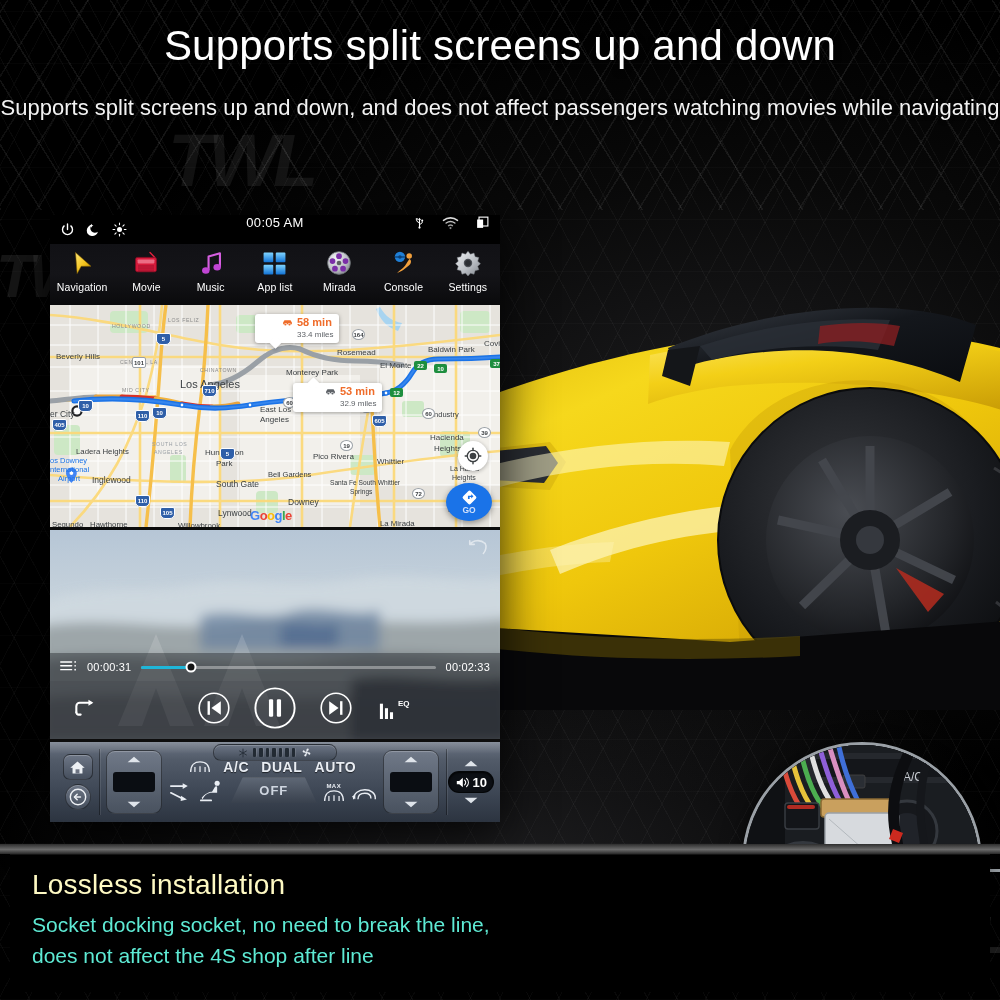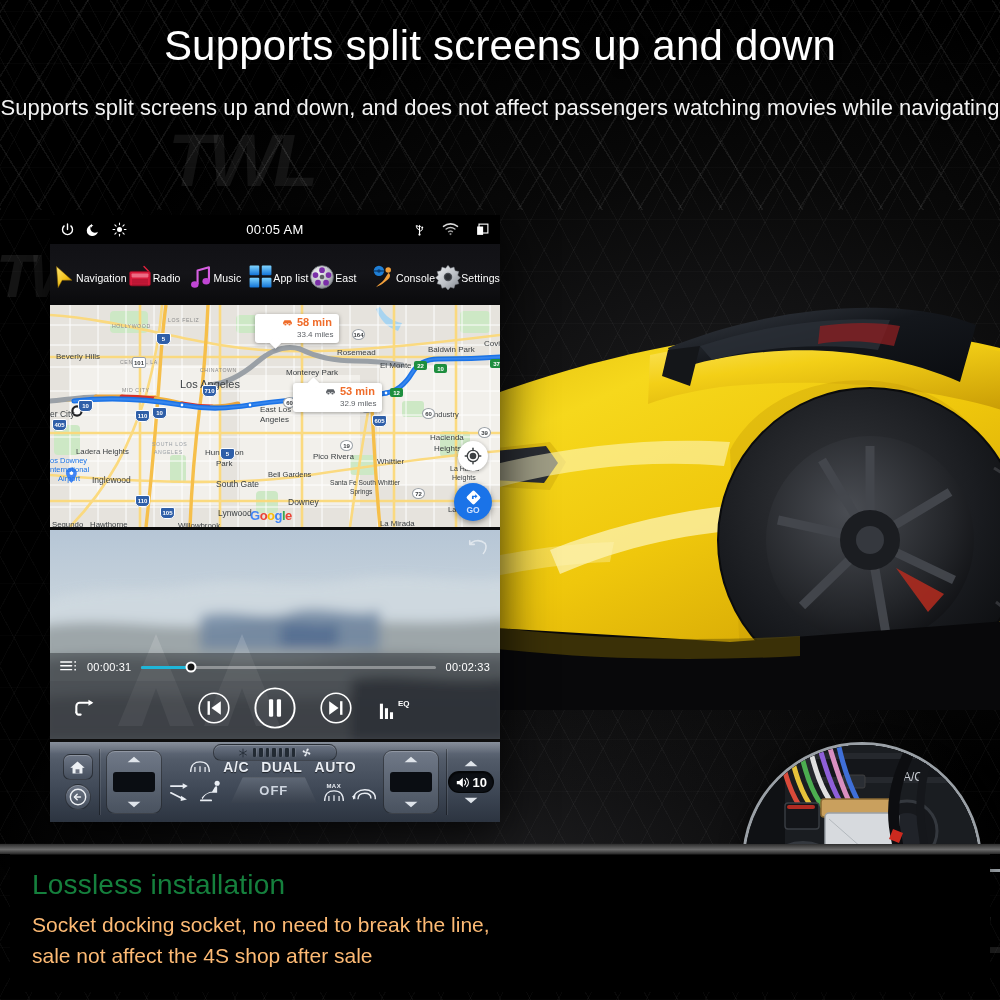--- a/index.html
+++ b/index.html
@@ -61,37 +61,37 @@
   .car { position: absolute; right: -20px; top: 150px; width: 620px; height: 560px; z-index: 3; }
 
   
   .unit {
     position: absolute; left: 50px; top: 215px; width: 450px; height: 615px; z-index: 5;
     filter: drop-shadow(0 10px 26px rgba(0,0,0,.85));
   }
 
   
   .statusbar {
-    height: 28px; background: #000; display: flex; align-items: center;
+    height: 28px; background: #000; display: flex; 
     padding: 0 10px; position: relative;
   }
   .sb-left { display: flex; align-items: center; gap: 11px; }
   .sb-right { position: absolute; right: 10px; display: flex; align-items: center; gap: 16px; }
   .clock {
     position: absolute; left: 0; right: 0; text-align: center;
     color: #fff; font-size: 13px; letter-spacing: .3px;
   }
 
   
   .dock {
     height: 62px; display: flex;
     background: linear-gradient(180deg,#111115 0%, #141418 48%, #0a0a0c 100%);
     border-top: 1px solid #000;
   }
-  .app { flex: 1; display: flex; flex-direction: row; align-items: center; justify-content: flex-start;
+  .app { flex: 1; display: flex; flex-direction: column; align-items: center; justify-content: flex-start;
          padding-top: 4px; position: relative; }
   .app .ic { height: 30px; display: flex; align-items: center; justify-content: center; }
   .app .lbl { color: #fff; font-size: 10.5px; margin-top: 3px; letter-spacing: .1px; white-space: nowrap; }
 
   
   .map { position: relative; height: 222px; overflow: hidden; background: #eceae6; }
   .mapsvg { position: absolute; inset: 0; }
   .eta {
     position: absolute; background: #fff; border-radius: 3px; padding: 3px 6px 4px 6px;
     box-shadow: 0 1px 4px rgba(0,0,0,.34); display: flex; align-items: flex-start; gap: 4px;
@@ -106,21 +106,21 @@
   .eta1 { left: 205px; top: 9px; padding-left: 27px; }
   .eta1:after { left: 16px; bottom: -4px; box-shadow: 2px 2px 3px rgba(0,0,0,.12); }
   .eta2 { left: 243px; top: 78px; padding-left: 32px; }
   .eta2:after { left: 16px; top: -4px; box-shadow: -1px -1px 2px rgba(0,0,0,.06); }
   .locate {
     position: absolute; right: 12px; top: 136px; width: 30px; height: 30px; border-radius: 50%;
     background: #fff; box-shadow: 0 1px 4px rgba(0,0,0,.3);
     display: flex; align-items: center; justify-content: center;
   }
   .gobtn {
-    position: absolute; right: 8px; top: 178px; width: 38px; height: 38px; border-radius: 50%;
+    position: absolute; right: 8px; top: 178px; width: 46px; height: 38px; border-radius: 50%;
     background: #1a73e8; box-shadow: 0 2px 6px rgba(0,0,0,.4);
     display: flex; flex-direction: column; align-items: center; justify-content: center;
   }
   .gobtn .golbl { color: #cfe0fb; font-size: 8.5px; font-weight: 700; margin-top: -1px; }
   .gwm {
     position: absolute; left: 200px; bottom: 4px; font-size: 13px; font-weight: 700;
     letter-spacing: -.5px; font-family: "Liberation Sans", sans-serif;
   }
   .gwm span:nth-child(1){color:#4285F4}.gwm span:nth-child(2){color:#EA4335}
   .gwm span:nth-child(3){color:#FBBC05}.gwm span:nth-child(4){color:#4285F4}
@@ -211,22 +211,22 @@
                   background: #9aa0a6; z-index: 6; }
   .inset-line-r { position: absolute; right: 0px; bottom: 128px; width: 22px; height: 3px;
                   background: #9aa0a6; z-index: 6; }
 
   
   .caption {
     position: absolute; left: 10px; right: 10px; bottom: 8px; height: 138px;
     background: #000; z-index: 8; padding: 14px 22px 0 22px;
     border-top: 1px solid #141414;
   }
-  .cap-h { color: #15803d; font-size: 28px; font-weight: 400; letter-spacing: .2px; }
-  .cap-p { color: #fdba74; font-size: 21px; line-height: 1.38; margin-top: 10px; }
+  .cap-h { color: #fef9c3; font-size: 28px; font-weight: 400; letter-spacing: .2px; }
+  .cap-p { color: #5eead4; font-size: 21px; line-height: 1.38; margin-top: 10px; }
   .capbar { position: absolute; left: 0; right: 0; bottom: 146px; height: 10px;
             background: linear-gradient(180deg,#2e2e2e,#6b6b6b 55%,#2a2a2a); z-index: 7; }
 </style>
 </head>
 <body>
 
 <div id="page">
   <div class="truss"></div>
   <div class="truss2"></div>
   <div class="floorglow"></div>
@@ -413,21 +413,21 @@
             <path d="M21 2 L27 8" stroke="#e0203c" stroke-width="1.8" stroke-linecap="round"></path>
             <rect x="3" y="8" width="26" height="18" rx="2.2" fill="#d81b3c" stroke="#8d0e24" stroke-width="1"></rect>
             <rect x="5.5" y="10.5" width="21" height="5" rx="1" fill="#f07a90" opacity=".85"></rect>
             <g fill="#a81430">
               <rect x="6" y="18" width="20" height="1.4"></rect>
               <rect x="6" y="20.6" width="20" height="1.4"></rect>
               <rect x="6" y="23.2" width="20" height="1.4"></rect>
             </g>
           </svg>
         </div>
-        <div class="lbl">Radio</div>
+        <div class="lbl">Movie</div>
       </div>
 
       <div class="app">
         <div class="ic">
           <svg width="26" height="26" viewBox="0 0 32 32">
             <path d="M13 25 V8 L27 4 V21" stroke="#d65fe0" stroke-width="2.6" fill="none" stroke-linejoin="round"></path>
             <ellipse cx="9.6" cy="25.2" rx="4.6" ry="3.9" fill="#c045d4"></ellipse>
             <ellipse cx="23.6" cy="21.2" rx="4.6" ry="3.9" fill="#c045d4"></ellipse>
           </svg>
         </div>
@@ -464,21 +464,21 @@
               </defs>
             <circle cx="16" cy="16" r="14" fill="url(#reelg)" stroke="#6d7176" stroke-width="1"></circle>
             <circle cx="16" cy="7.6" r="3.5" fill="#7b2fa8"></circle>
             <circle cx="24" cy="13.6" r="3.5" fill="#7b2fa8"></circle>
             <circle cx="21" cy="23" r="3.5" fill="#7b2fa8"></circle>
             <circle cx="11" cy="23" r="3.5" fill="#7b2fa8"></circle>
             <circle cx="8" cy="13.6" r="3.5" fill="#7b2fa8"></circle>
             <circle cx="16" cy="16" r="2.9" fill="#5d5f63"></circle>
           </svg>
         </div>
-        <div class="lbl">East</div>
+        <div class="lbl">Mirada</div>
       </div>
 
       <div class="app">
         <div class="ic">
           <svg width="26" height="26" viewBox="0 0 32 32">
             <circle cx="11" cy="8.4" r="6.4" fill="#1f7fd6"></circle>
             <path d="M4.8 8.6 H17.2" stroke="#0c3f74" stroke-width="1.6"></path>
             <circle cx="11" cy="8.6" r="2.1" fill="#0c3f74"></circle>
             <circle cx="22.4" cy="7.4" r="3.4" fill="#f2a03c"></circle>
             <path d="M22.6 11 C25.8 12 25 17 22 19 L15 24.6 C12.4 26.6 9.4 27.4 7.4 28.6
@@ -1029,15 +1029,15 @@
       <path d="M148 84 l10 4 -4 10 -10 -4 Z" fill="#cc2a1f"></path>
       <path d="M30 176 l11 3 -3 11 -11 -3 Z" fill="#cc2a1f"></path>
       <rect x="152" y="216" width="22" height="20" rx="3" fill="#20242a" stroke="#454a51" stroke-width="1.2"></rect>
     </svg>
   </div>
 
   <div class="capbar"></div>
   <div class="caption">
     <div class="cap-h">Lossless installation</div>
     <div class="cap-p">Socket docking socket, no need to break the line,</div>
-    <div class="cap-p" style="margin-top:2px">sale not affect the 4S shop after sale</div>
+    <div class="cap-p" style="margin-top:2px">does not affect the 4S shop after line</div>
   </div>
 </div>
 
 </body></html>

